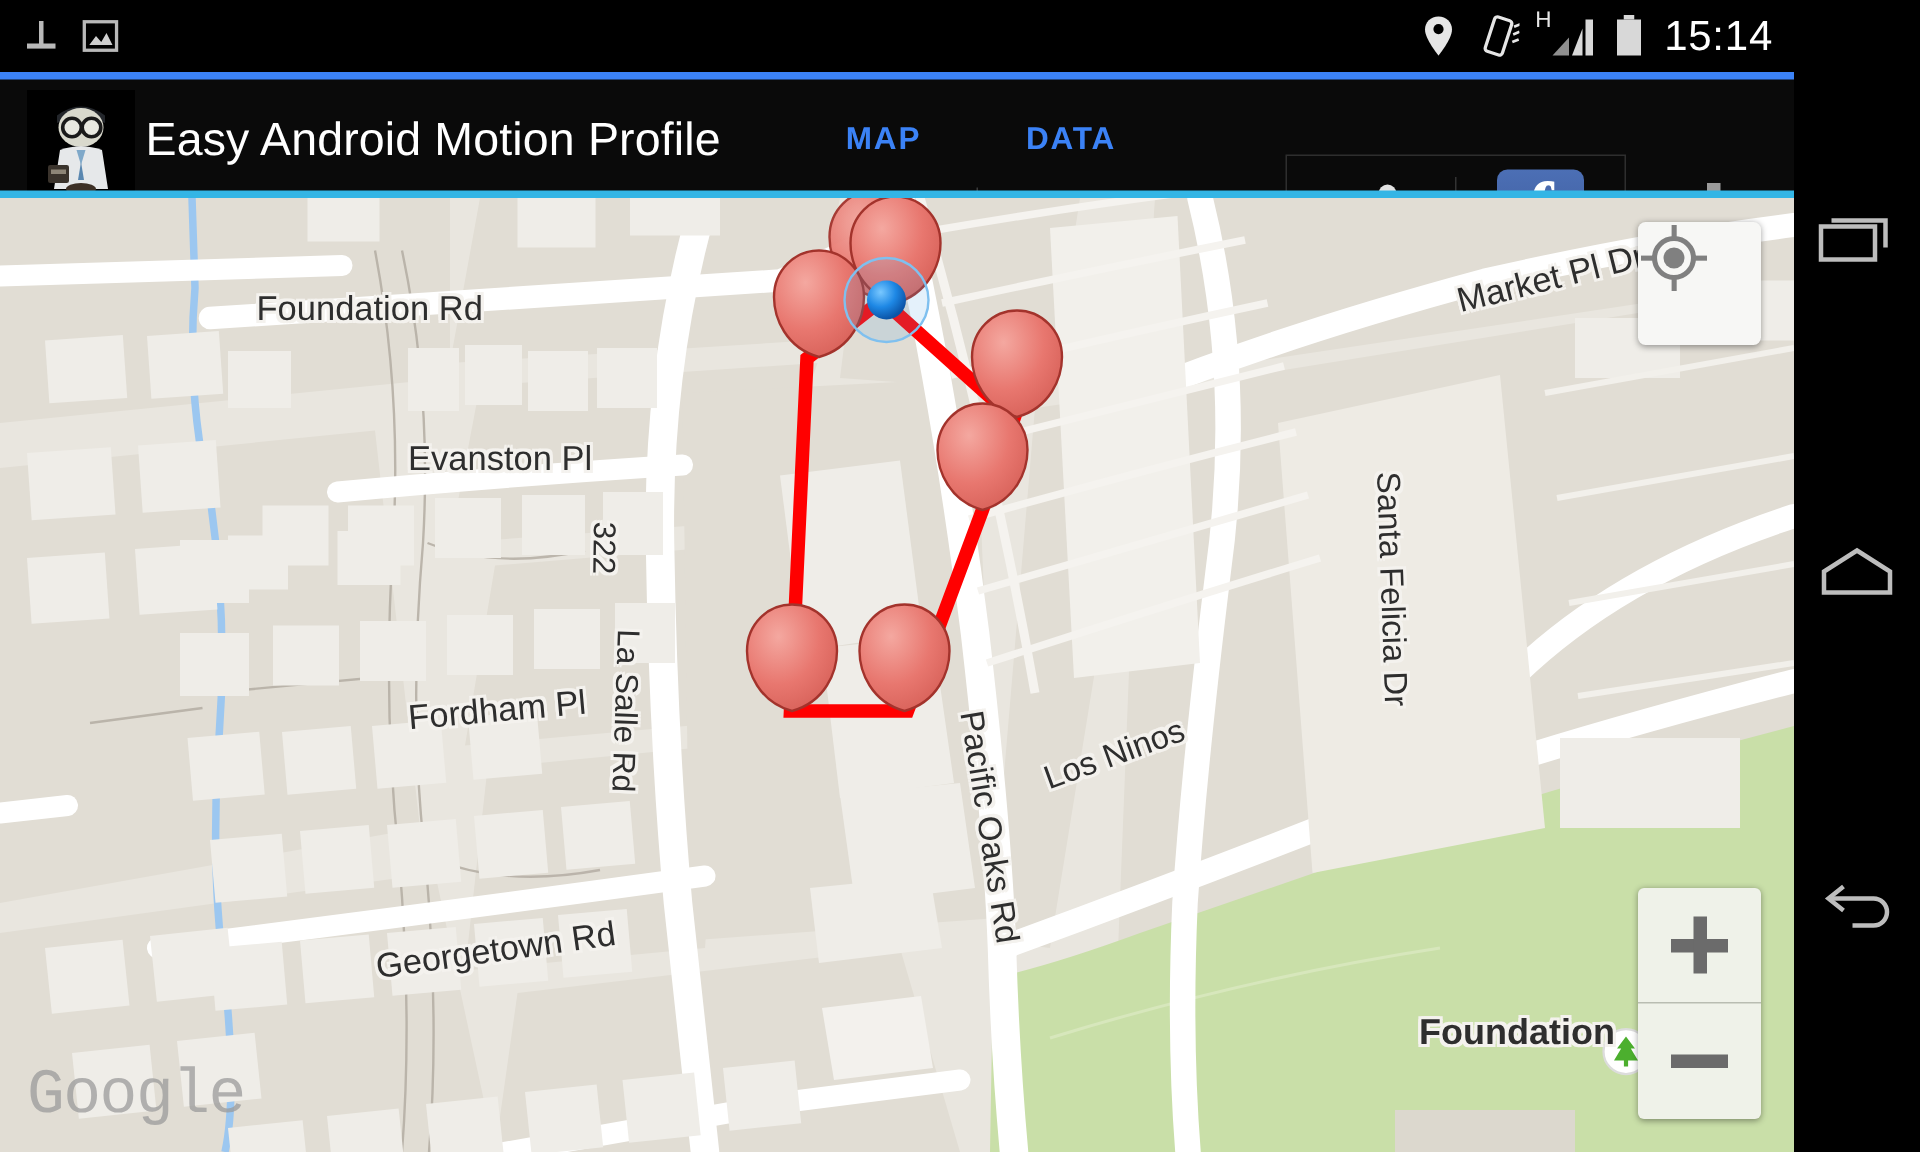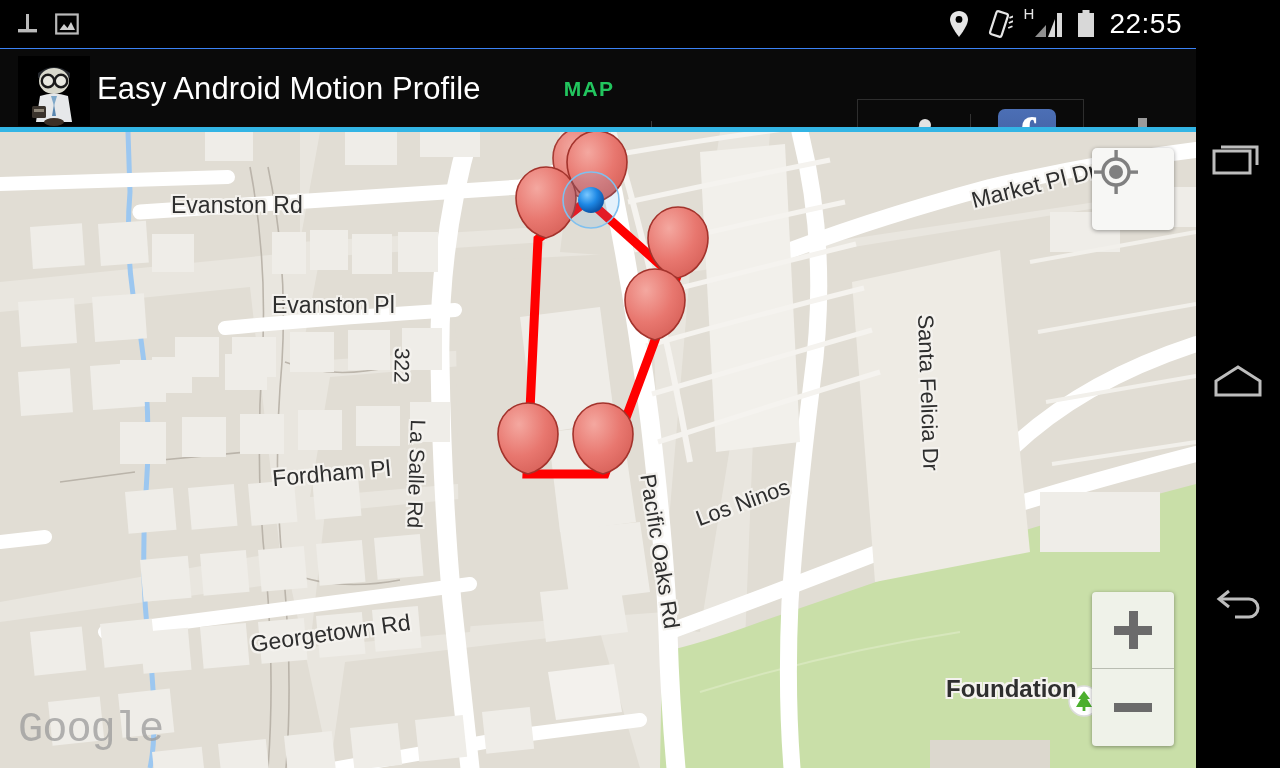--- a/index.html
+++ b/index.html
@@ -12,27 +12,27 @@
   #status-bar{ position:absolute; left:0; top:0; width:1196px; height:48px;
     background:#000; }
   .sb-left{ position:absolute; left:14px; top:0; height:48px; display:flex;
     align-items:center; gap:14px; }
   .sb-right{ position:absolute; right:14px; top:0; height:48px; display:flex;
     align-items:center; gap:13px; }
   #clock{ color:#fff; font-size:28px; letter-spacing:.5px; font-weight:400; }
 
   
   #action-bar{ position:absolute; left:0; top:48px; width:1196px; height:99px;
-    background:#0a0a0a; border-top:1px solid #3b82f6; }
+    background:#0a0a0a; border-top:5px solid #3b82f6; }
   #app-logo{ position:absolute; left:18px; top:7px; width:72px; height:70px;
     background:#000; overflow:hidden; }
   #app-title{ position:absolute; left:97px; top:22px; color:#fff;
     font-size:31px; font-weight:400; letter-spacing:.1px; white-space:nowrap; }
   .tab{ position:absolute; top:0; height:79px; display:flex; align-items:center;
-    justify-content:center; color:#22c55e; font-size:21px; font-weight:bold;
+    justify-content:center; color:#3b82f6; font-size:21px; font-weight:bold;
     letter-spacing:1.2px; }
   #tab-map{ left:527px; width:124px; }
   #tab-data{ left:652px; width:124px; }
   .tab-underline{ position:absolute; left:527px; top:116px; width:124px;
     height:11px; background:#33B5E5; }
   .tab-divider{ position:absolute; left:651px; top:72px; width:1px; height:36px;
     background:#3a3a3a; }
   #actions-group{ position:absolute; left:857px; top:50px; width:227px;
     height:78px; border:1px solid #2e2e2e; display:flex; align-items:center; }
   #share-btn{ position:relative; width:113px; height:100%; display:flex;
@@ -127,21 +127,21 @@
         <svg width="30" height="28" viewBox="0 0 30 28" style="margin-left:7px;">
           <polygon points="2,26 13,26 13,14" fill="#8f8f8f"></polygon>
           <polygon points="15,26 22,26 22,8" fill="#d8d8d8"></polygon>
           <rect x="24" y="2" width="5" height="24" fill="#d8d8d8"></rect>
         </svg>
       </div>
       <svg width="20" height="30" viewBox="0 0 20 30">
         <rect x="6.5" y="1" width="7" height="3" fill="#d8d8d8"></rect>
         <rect x="2" y="4" width="16" height="24" fill="#d8d8d8"></rect>
       </svg>
-      <span id="clock">22:55</span>
+      <span id="clock">15:14</span>
     </div>
   </div>
 
   <div id="action-bar">
 
     <div id="app-logo">
       <svg width="72" height="70" viewBox="0 0 72 70">
         <rect width="72" height="70" fill="#000"></rect>
 
         <path d="M20 17 q16 -12 32 0 l0 5 q-16 -7 -32 0 z" fill="#23262b"></path>
@@ -161,20 +161,21 @@
         <rect x="16" y="53" width="10" height="3" fill="#8d8577"></rect>
 
         <ellipse cx="36" cy="66" rx="10" ry="4" fill="#3d3026"></ellipse>
       </svg>
     </div>
 
     <div id="app-title">Easy Android Motion Profile</div>
 
     <div class="tab" id="tab-map">MAP</div>
     <div class="tab-divider"></div>
+    <div class="tab" id="tab-data">DATA</div>
     <div class="tab-underline"></div>
 
     <div id="actions-group">
       <div id="share-btn">
         <svg width="46" height="46" viewBox="0 0 46 46">
           <circle cx="34" cy="10" r="6" fill="#e3e3e3"></circle>
           <circle cx="11" cy="23" r="6" fill="#e3e3e3"></circle>
           <circle cx="34" cy="36" r="6" fill="#e3e3e3"></circle>
           <line x1="13" y1="21" x2="32" y2="11" stroke="#e3e3e3" stroke-width="3"></line>
           <line x1="13" y1="25" x2="32" y2="35" stroke="#e3e3e3" stroke-width="3"></line>
@@ -404,21 +405,21 @@
         <circle cx="591" cy="68" r="13" fill="url(#dotGrad)"></circle>
       </g>
 
       <g transform="translate(1084,569)">
         <circle cx="0" cy="0" r="15" fill="#ffffff" stroke="#dcdcdc" stroke-width="1.5"></circle>
         <path d="M0 -10 L6 -2 L3.2 -2 L8 6 L-8 6 L-3.2 -2 L-6 -2 Z" fill="#4CAF2E"></path>
         <rect x="-1.4" y="5" width="2.8" height="5" fill="#4CAF2E"></rect>
       </g>
     </svg>
 
-    <div class="mlabel" style="left:171px;top:60px;">Evanston Rd</div>
+    <div class="mlabel" style="left:171px;top:60px;">Foundation Rd</div>
     <div class="mlabel" style="left:272px;top:160px;">Evanston Pl</div>
     <div class="mlabel" style="left:414px;top:216px;transform:rotate(91deg);transform-origin:left top;font-size:21px;">322</div>
     <div class="mlabel" style="left:430px;top:288px;transform:rotate(92deg);transform-origin:left top;font-size:21px;">La Salle Rd</div>
     <div class="mlabel" style="left:272px;top:328px;transform:rotate(-5deg);">Fordham Pl</div>
     <div class="mlabel" style="left:250px;top:488px;transform:rotate(-8deg);">Georgetown Rd</div>
     <div class="mlabel" style="left:660px;top:340px;transform:rotate(81deg);transform-origin:left top;font-size:22px;">Pacific Oaks Rd</div>
     <div class="mlabel" style="left:694px;top:358px;transform:rotate(-20deg);font-size:22px;">Los Ninos</div>
     <div class="mlabel" style="left:970px;top:40px;transform:rotate(-14deg);">Market Pl Dr</div>
     <div class="mlabel" style="left:938px;top:182px;transform:rotate(88deg);transform-origin:left top;font-size:22px;">Santa Felicia Dr</div>
     <div class="mlabel" style="left:946px;top:543px;font-size:24px;font-weight:bold;">Foundation</div>

